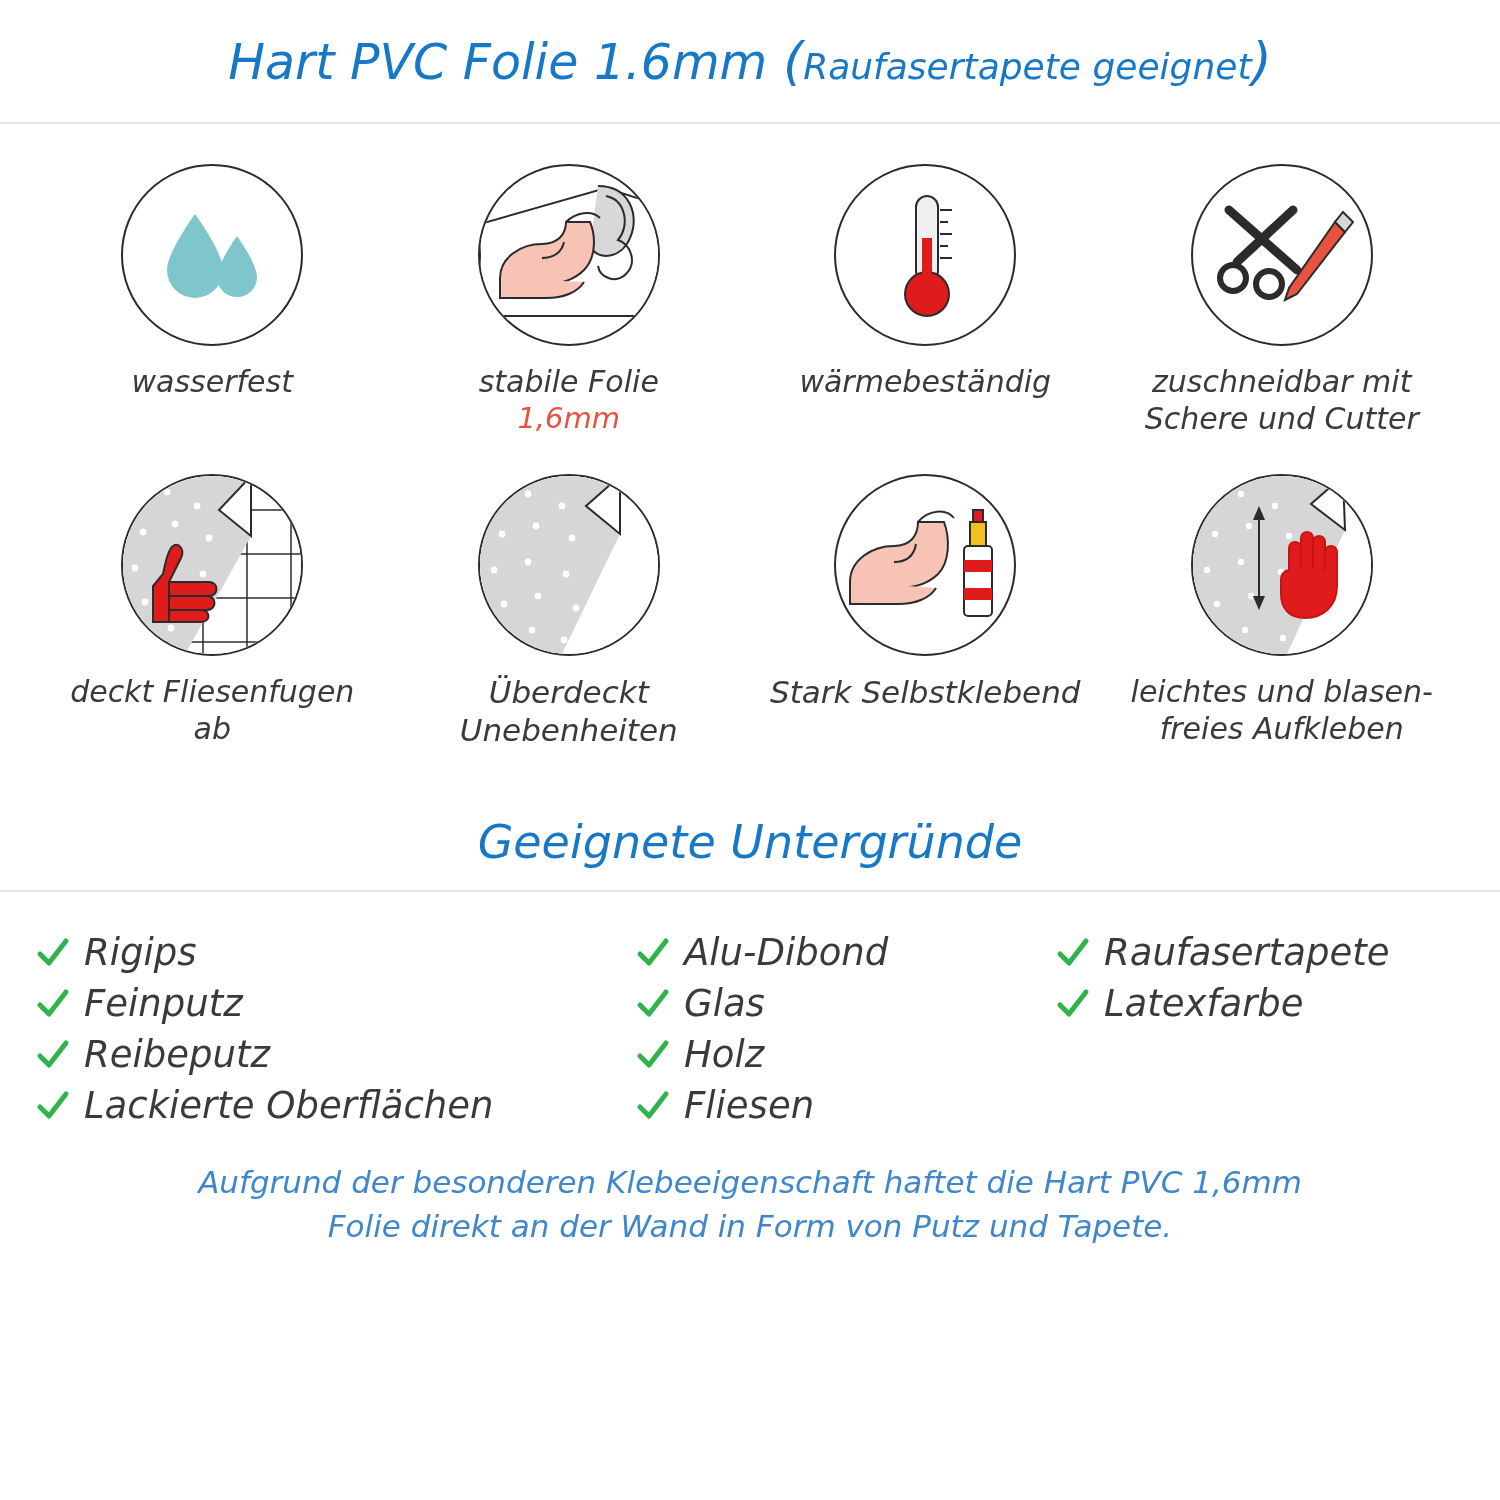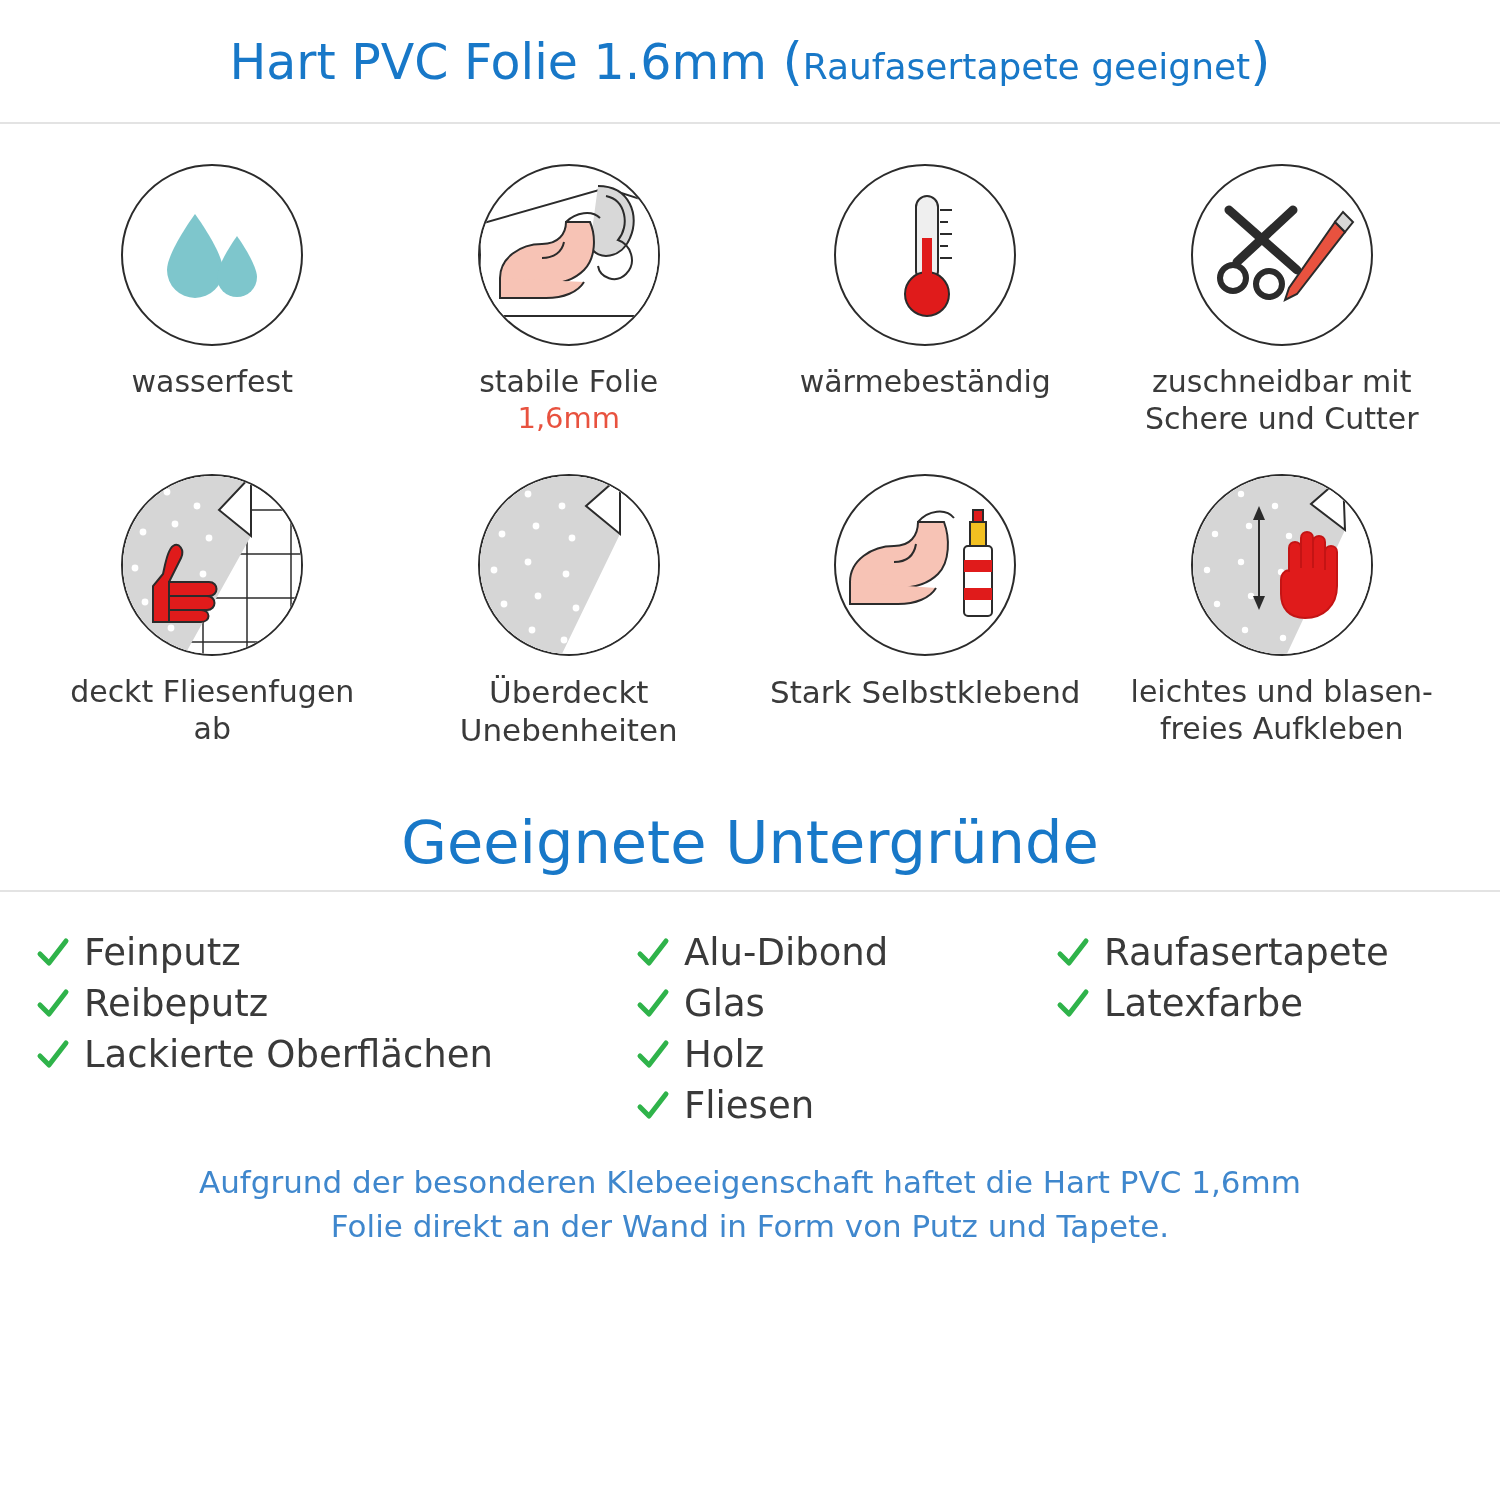--- a/index.html
+++ b/index.html
@@ -12,20 +12,21 @@
     background: #ffffff;
     font-family: "DejaVu Sans", sans-serif;
     color: #3a3a3a;
     overflow: hidden;
   }
   .page {
     position: relative;
     width: 1500px;
     height: 1288px;
     box-sizing: border-box;
+    font-style: italic;
   }
 
   
   .header {
     height: 124px;
     display: flex;
     align-items: center;
     justify-content: center;
     border-bottom: 2px solid #e3e3e3;
     box-sizing: border-box;
@@ -87,21 +88,21 @@
   
   .section-title-wrap {
     margin-top: 10px;
     height: 96px;
     display: flex;
     align-items: center;
     justify-content: center;
     border-bottom: 2px solid #e3e3e3;
   }
   .section-title {
-    font-size: 59px;
+    font-size: 46px;
     color: #1878c8;
   }
 
   
   .substrates {
     display: grid;
     grid-template-columns: 600px 420px 440px;
     padding: 38px 36px 0 36px;
     box-sizing: border-box;
   }
@@ -344,20 +345,26 @@
     <div class="section-title">Geeignete Untergründe</div>
   </div>
 
   <div class="substrates">
 
     <div class="sub-col">
       <div class="sub-item">
         <svg class="check" viewBox="0 0 34 34">
             <path d="M4 18 L13 27 L30 5" fill="none" stroke="#2fb34a" stroke-width="5" stroke-linecap="round" stroke-linejoin="round"></path>
           </svg>
+        <span>Rigips</span>
+      </div>
+      <div class="sub-item">
+        <svg class="check" viewBox="0 0 34 34">
+            <path d="M4 18 L13 27 L30 5" fill="none" stroke="#2fb34a" stroke-width="5" stroke-linecap="round" stroke-linejoin="round"></path>
+          </svg>
         <span>Feinputz</span>
       </div>
       <div class="sub-item">
         <svg class="check" viewBox="0 0 34 34">
             <path d="M4 18 L13 27 L30 5" fill="none" stroke="#2fb34a" stroke-width="5" stroke-linecap="round" stroke-linejoin="round"></path>
           </svg>
         <span>Reibeputz</span>
       </div>
       <div class="sub-item">
         <svg class="check" viewBox="0 0 34 34">

